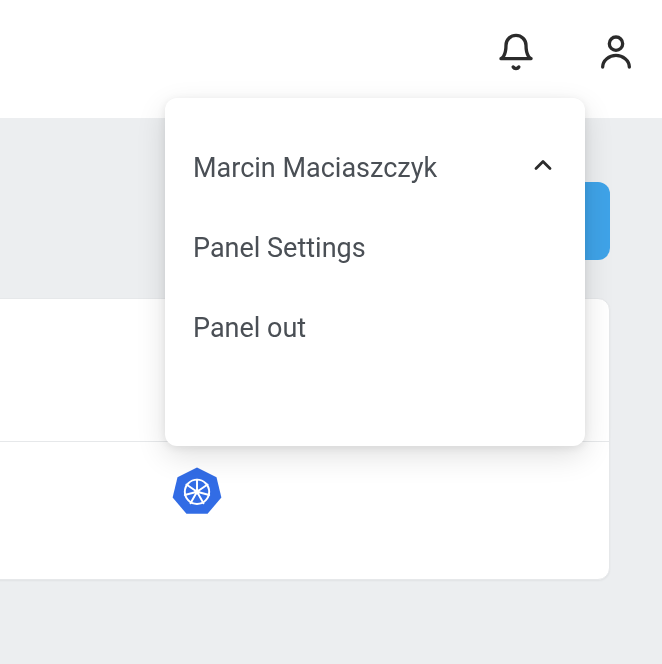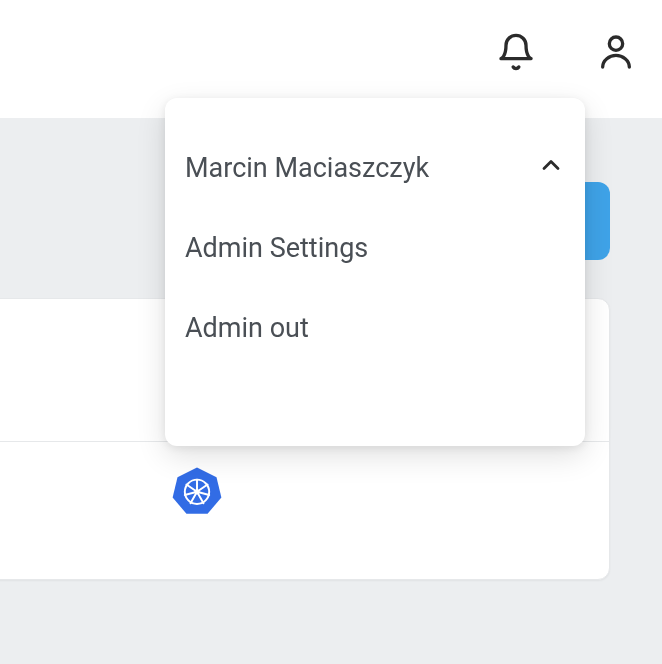--- a/index.html
+++ b/index.html
@@ -34,21 +34,21 @@
       height:348px;
       background:#fff;
       border-radius:12px;
       box-shadow:0 10px 30px rgba(0,0,0,0.12), 0 2px 8px rgba(0,0,0,0.08);
       padding:30px 0 12px 0;
     }
     .dropdown .item {
       display:flex;
       align-items:center;
       justify-content:space-between;
-      padding:0 20px;
+      padding:0 28px;
       height:80px;
       font-size:27px;
       color:#4a4f55;
       cursor:pointer;
     }
     .dropdown .item .chev { color:#2b2b2b; }
     .dropdown .item .chev svg { width:28px; height:28px; stroke:#2b2b2b; stroke-width:2.4; fill:none; stroke-linecap:round; stroke-linejoin:round; }
   </style>
 </head>
 <body>
@@ -101,20 +101,20 @@
   <div class="dropdown">
     <div class="item">
       <span>Marcin Maciaszczyk</span>
       <span class="chev">
         <svg viewBox="0 0 24 24">
             <polyline points="6 15 12 9 18 15"></polyline>
           </svg>
       </span>
     </div>
     <div class="item">
-      <span>Admin Settings</span>
+      <span>Panel Settings</span>
     </div>
     <div class="item">
-      <span>Admin out</span>
+      <span>Panel out</span>
     </div>
   </div>
 
 </div>
 
 </body></html>

